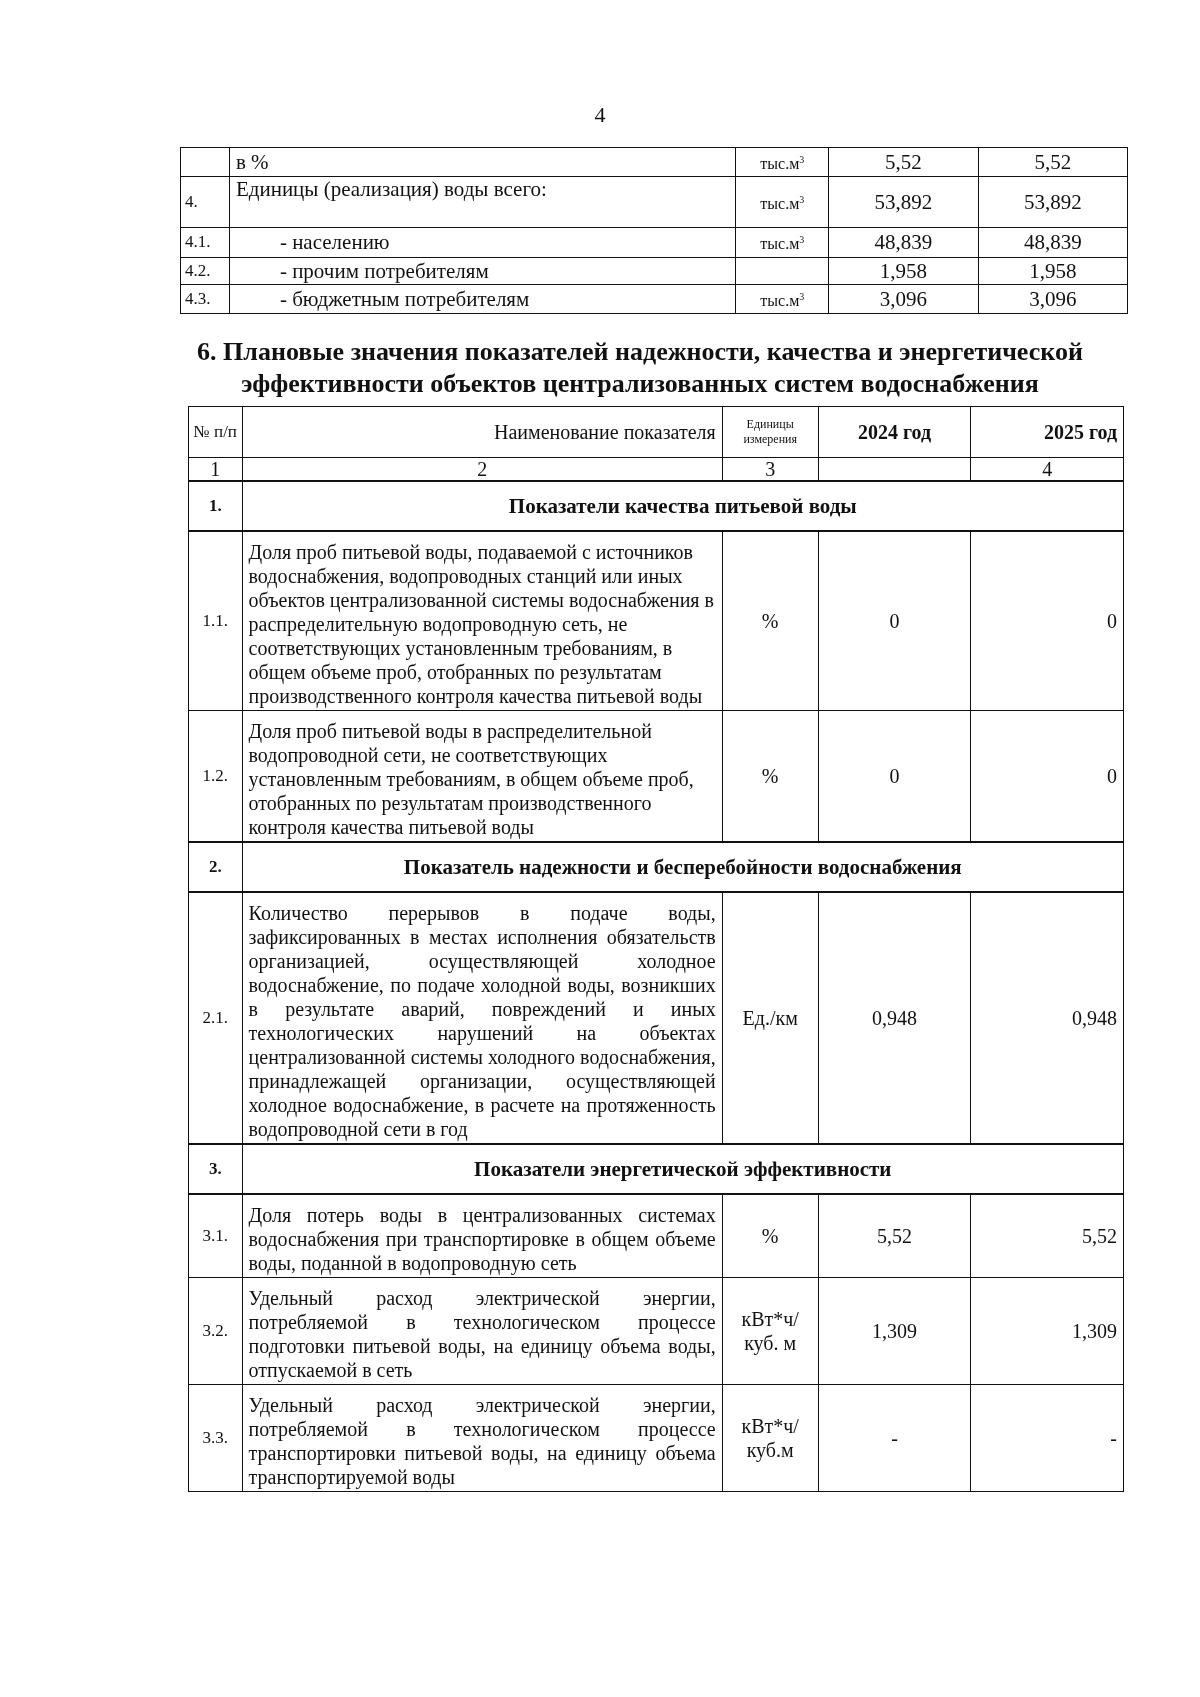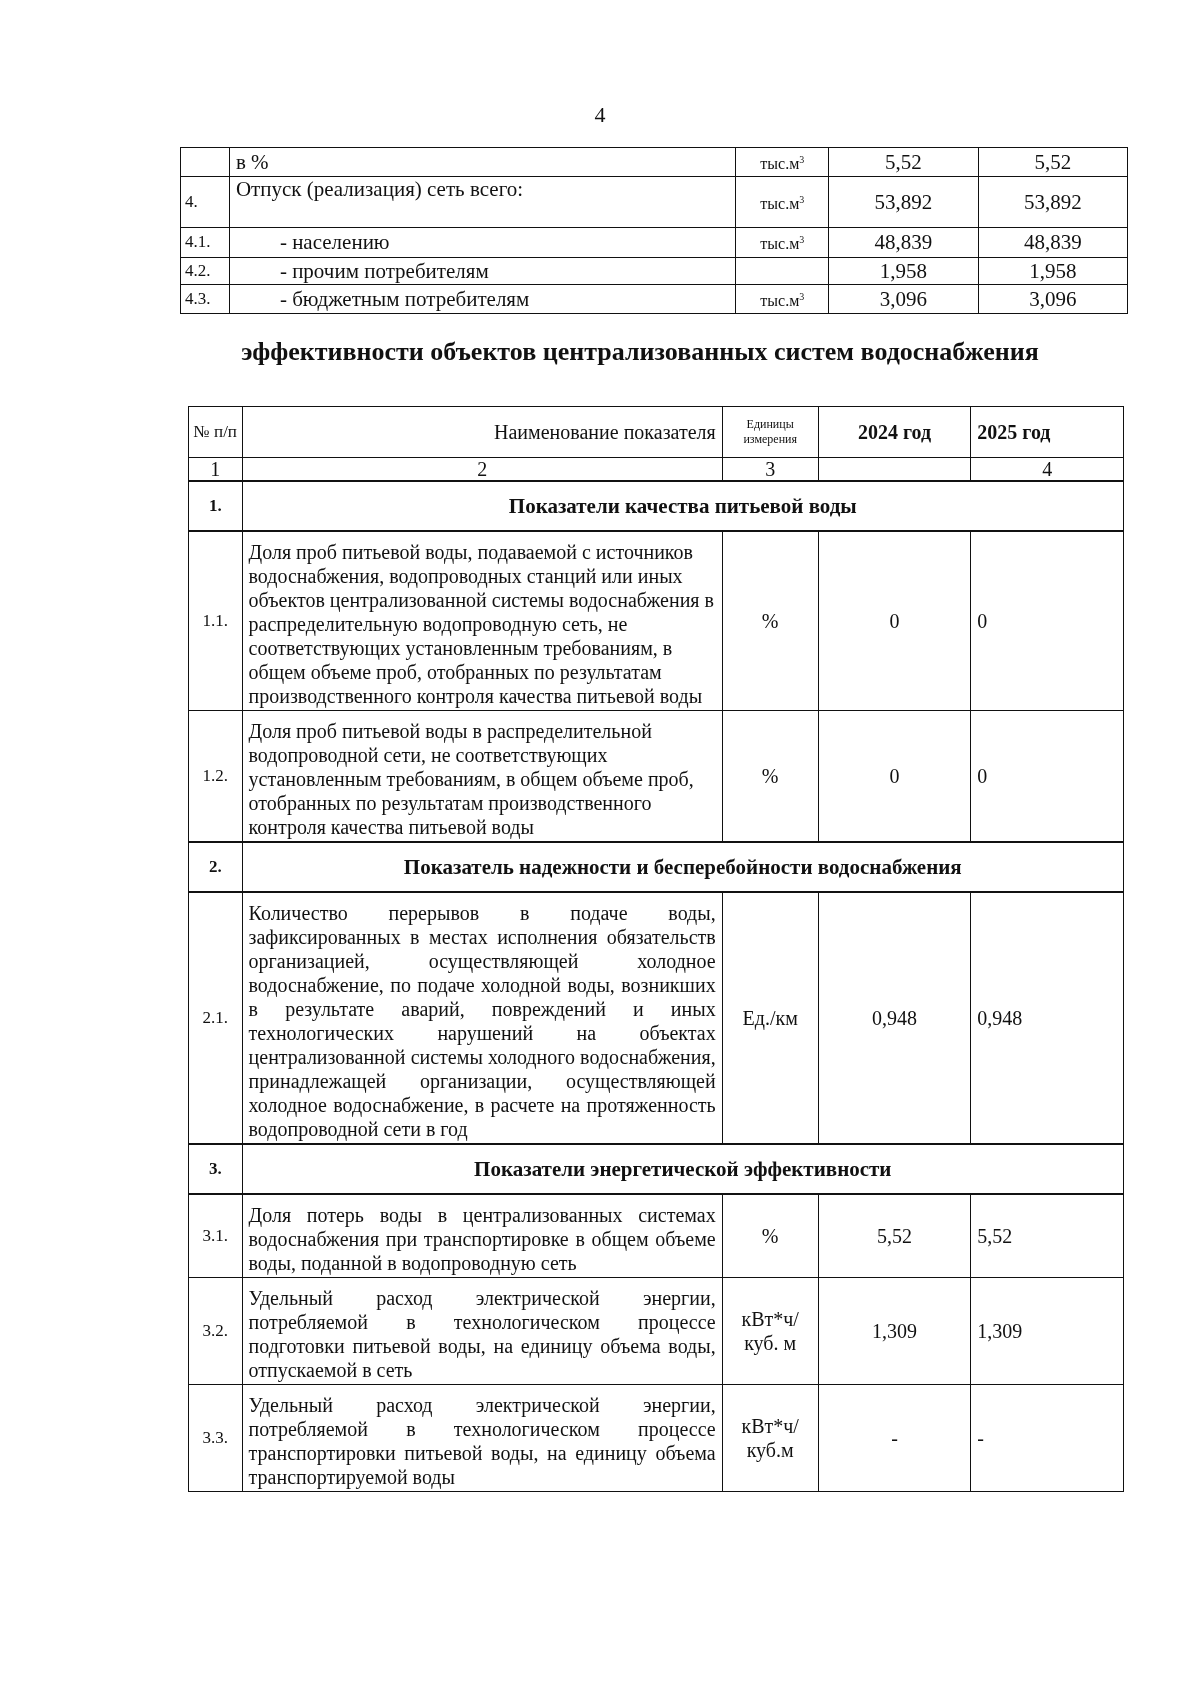--- a/index.html
+++ b/index.html
@@ -31,21 +31,21 @@
     position: absolute; left: 160px; top: 336px; width: 960px; text-align: center;
     font-weight: bold; font-size: 26px; line-height: 32px;
   }
   
   #t2 { left: 188px; top: 406px; width: 936px; font-size: 20px; }
   #t2 td { line-height: 24px; }
   #t2 .c-num { width: 44px; text-align: center; font-size: 17px; padding: 0 4px; }
   #t2 .c-name { width: 462px; }
   #t2 .c-unit { width: 82px; text-align: center; margin-top: 40px; }
   #t2 .c-v1 { width: 138px; text-align: center; }
-  #t2 .c-v2 { width: 138px; text-align: left; }
+  #t2 .c-v2 { width: 138px; text-align: right; }
   #t2 .head td { height: 50px; }
   #t2 .head .c-unit { font-size: 12px; line-height: 15px; }
   #t2 .head .bold { font-weight: bold; font-size: 20px; }
   #t2 .numrow td { height: 22px; line-height: 20px; text-align: center; }
   #t2 .group td { height: 48px; font-weight: bold; }
   #t2 .group .g-title { text-align: center; font-size: 21px; margin-top: 8px; }
   #t2 .justify { text-align: justify; text-align-last: left; }
   #t2 .data .c-name { vertical-align: top; padding-top: 8px; padding-bottom: 2px; }
   .thick-top td { border-top-width: 2.4px; }
 </style>
@@ -58,21 +58,21 @@
   <tbody id="t1-body">
       <tr>
         <td class="c-num"></td>
         <td class="c-name">в %</td>
         <td class="c-unit"><span>тыс.м</span><sup>3</sup></td>
         <td class="c-v1">5,52</td>
         <td class="c-v2">5,52</td>
       </tr>
       <tr class="tall">
         <td class="c-num">4.</td>
-        <td class="c-name">Отпуск (реализация) сеть всего:</td>
+        <td class="c-name">Единицы (реализация) воды всего:</td>
         <td class="c-unit"><span>тыс.м</span><sup>3</sup></td>
         <td class="c-v1">53,892</td>
         <td class="c-v2">53,892</td>
       </tr>
       <tr>
         <td class="c-num">4.1.</td>
         <td class="c-name indent">- населению</td>
         <td class="c-unit"><span>тыс.м</span><sup>3</sup></td>
         <td class="c-v1">48,839</td>
         <td class="c-v2">48,839</td>
@@ -88,20 +88,21 @@
         <td class="c-num">4.3.</td>
         <td class="c-name indent">- бюджетным потребителям</td>
         <td class="c-unit"><span>тыс.м</span><sup>3</sup></td>
         <td class="c-v1">3,096</td>
         <td class="c-v2">3,096</td>
       </tr>
     </tbody>
 </table>
 
 <div class="section-title">
+  <div>6. Плановые значения показателей надежности, качества и энергетической</div>
   <div>эффективности объектов централизованных систем водоснабжения</div>
 </div>
 
 <table id="t2">
   <tbody id="t2-body">
     <tr class="head">
       <td class="c-num">№ п/п</td>
       <td class="c-name" style="text-align:right">Наименование показателя</td>
       <td class="c-unit">Единицы измерения</td>
       <td class="c-v1 bold">2024 год</td>

